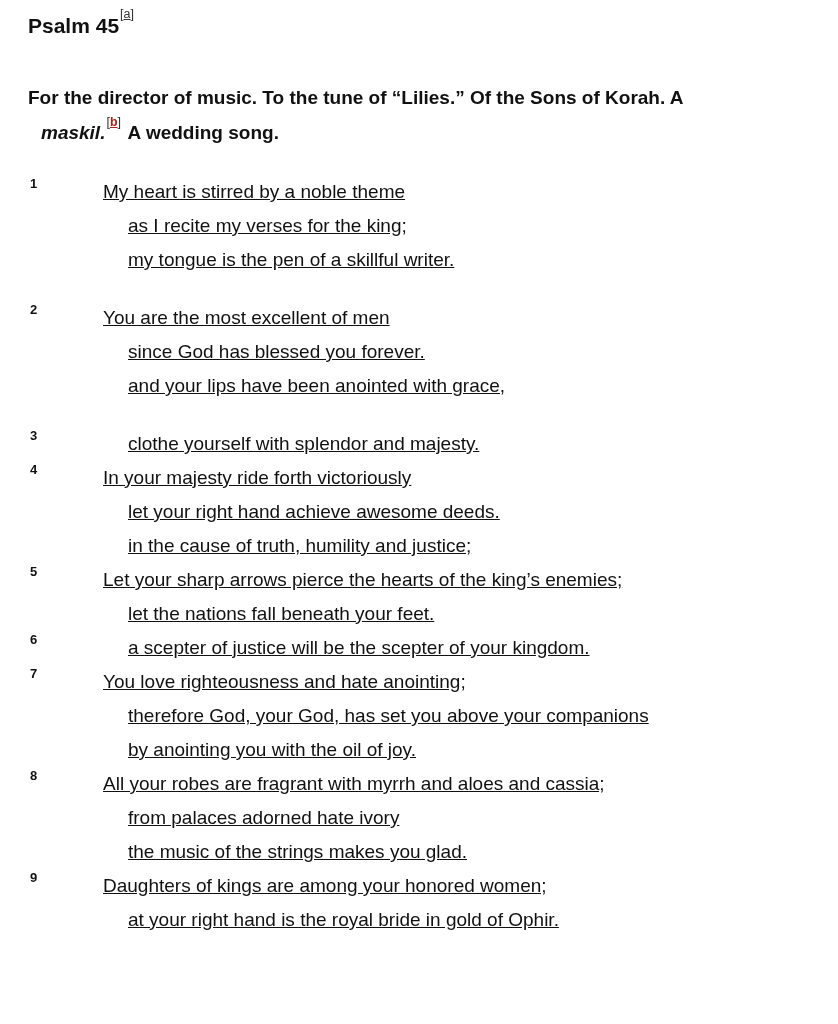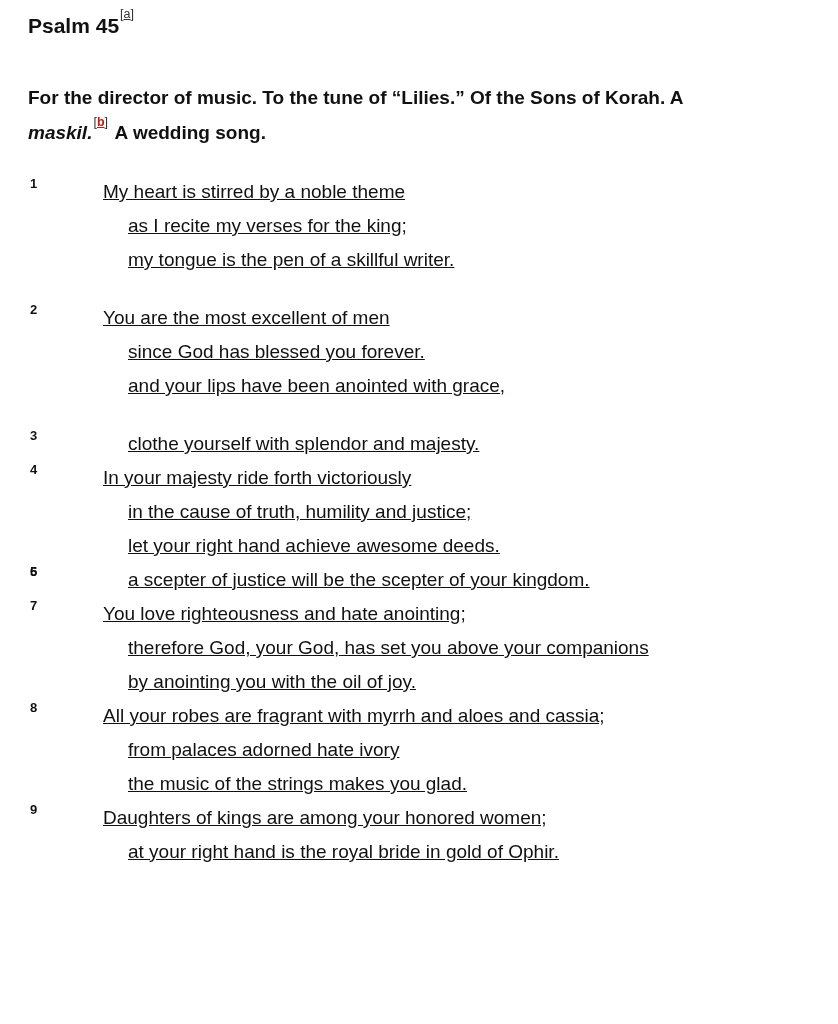--- a/index.html
+++ b/index.html
@@ -24,21 +24,21 @@
     font-weight: 700;
     margin: 0;
   }
   .intro {
     font-size: 19px;
     line-height: 35px;
     font-weight: 700;
     margin: 41px 0 0 0;
     max-width: 784px;
   }
-  .intro em { font-style: italic; }
+  .intro em { font-style: italic; margin-left: 13px; }
   .poem {
     margin-top: 25px;
     font-size: 19px;
     line-height: 34px;
   }
   .stanza { margin-bottom: 24px; }
   .verse { position: relative; }
   .vnum {
     position: absolute;
     left: 2px;
@@ -90,25 +90,27 @@
         </div>
       </div>
       <div class="stanza">
         <div class="verse">
           <sup class="vnum">3</sup>
           <div class="line indent"><span class="vtext">clothe yourself with splendor and majesty.</span></div>
         </div>
         <div class="verse">
           <sup class="vnum">4</sup>
           <div class="line"><span class="vtext">In your majesty ride forth victoriously</span></div>
+          <div class="line indent"><span class="vtext">let your right hand achieve awesome deeds.</span></div>
           <div class="line indent"><span class="vtext">in the cause of truth, humility and justice;</span></div>
-          <div class="line indent"><span class="vtext">let your right hand achieve awesome deeds.</span></div>
         </div>
         <div class="verse">
           <sup class="vnum">5</sup>
+          <div class="line"><span class="vtext">Let your sharp arrows pierce the hearts of the king’s enemies;</span></div>
+          <div class="line indent"><span class="vtext">let the nations fall beneath your feet.</span></div>
         </div>
         <div class="verse">
           <sup class="vnum">6</sup>
           <div class="line indent"><span class="vtext">a scepter of justice will be the scepter of your kingdom.</span></div>
         </div>
         <div class="verse">
           <sup class="vnum">7</sup>
           <div class="line"><span class="vtext">You love righteousness and hate anointing;</span></div>
           <div class="line indent"><span class="vtext">therefore God, your God, has set you above your companions</span></div>
           <div class="line indent"><span class="vtext">by anointing you with the oil of joy.</span></div>

